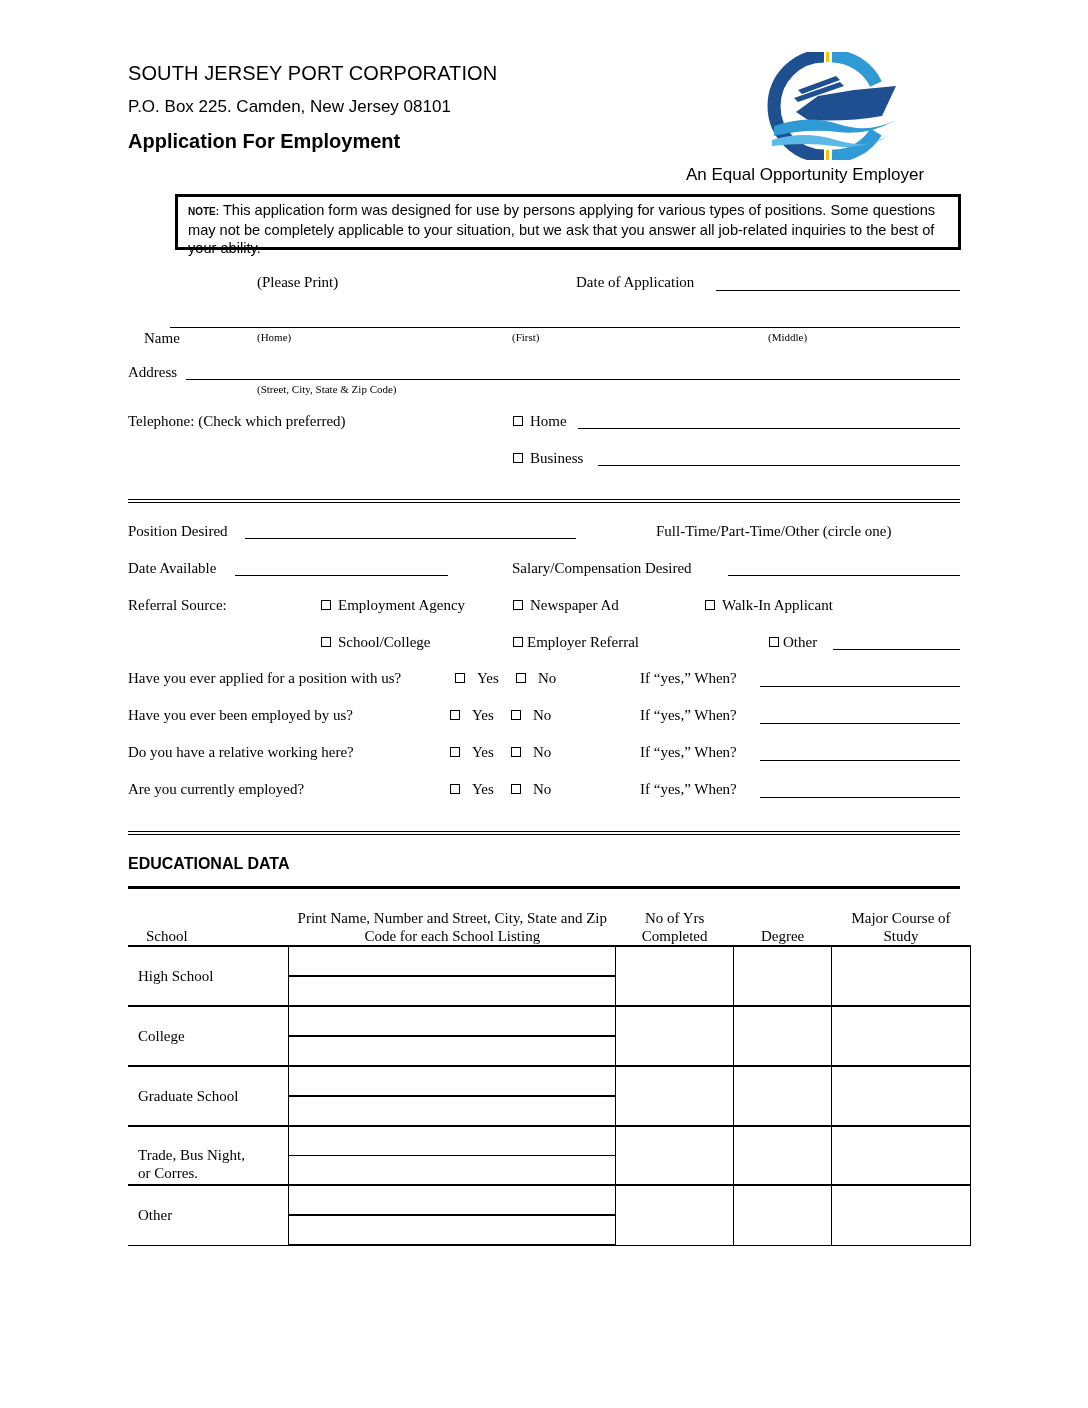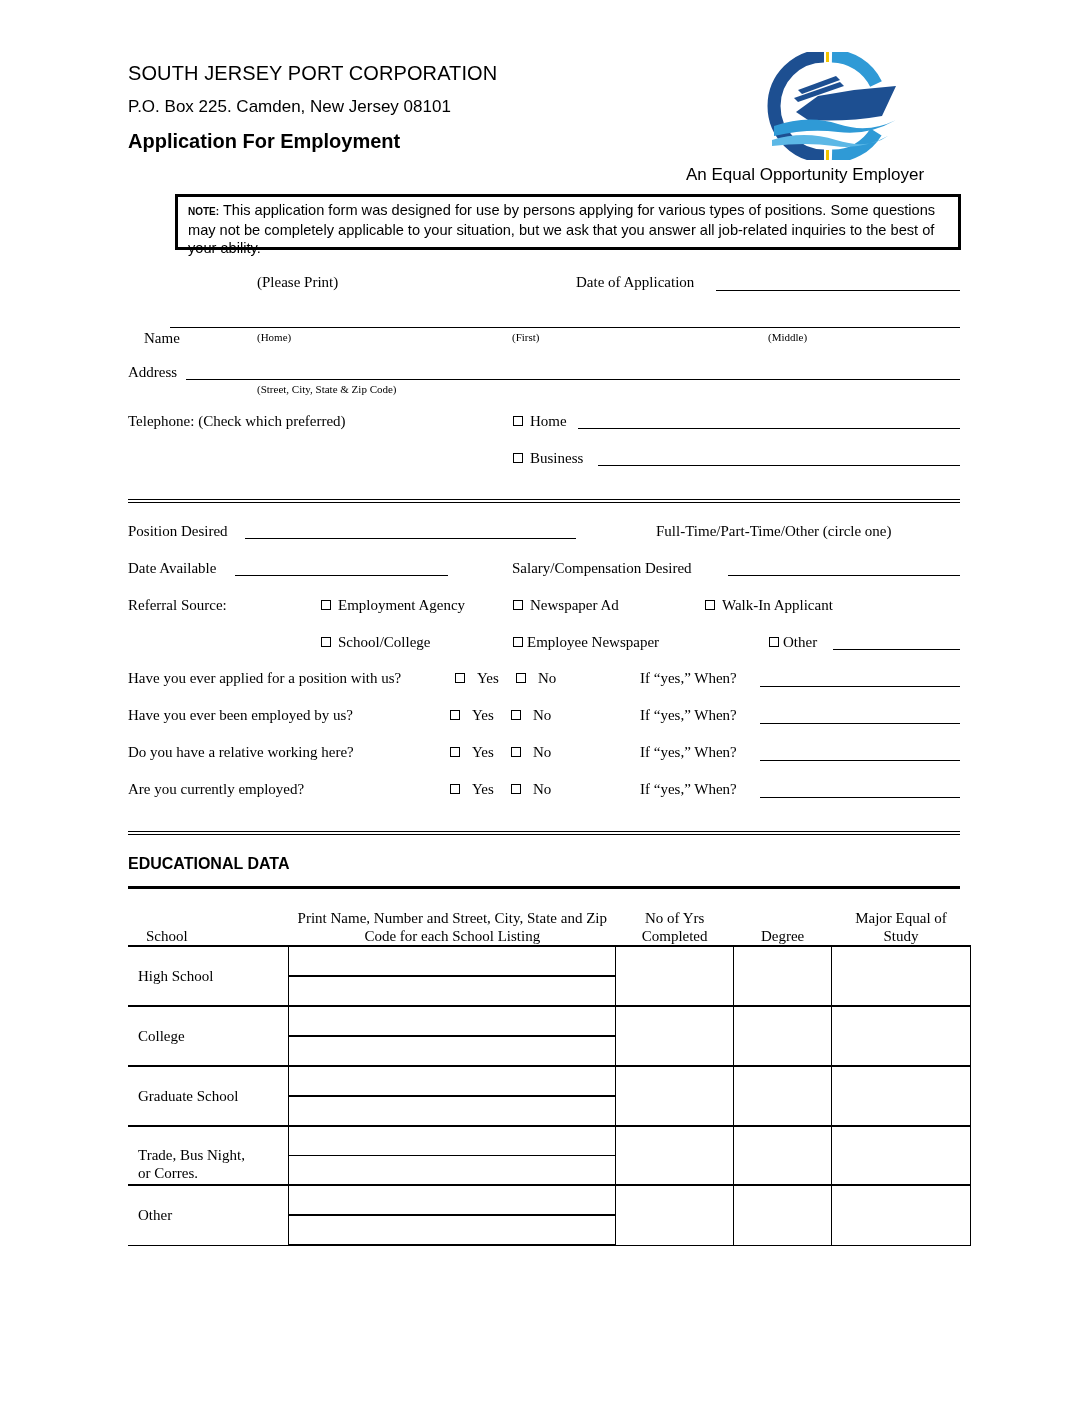--- a/index.html
+++ b/index.html
@@ -99,21 +99,21 @@
 <div class="abs serif t15" style="left:128px; top:560px;">Date Available</div>
 <div class="abs line" style="left:235px; top:575px; width:213px;"></div>
 <div class="abs serif t15" style="left:512px; top:560px;">Salary/Compensation Desired</div>
 <div class="abs line" style="left:728px; top:575px; width:232px;"></div>
 
 <div class="abs serif t15" style="left:128px; top:597px;">Referral Source:</div>
 <div class="abs serif t15" style="left:321px; top:597px;"><span class="cb"></span><span>Employment Agency</span></div>
 <div class="abs serif t15" style="left:513px; top:597px;"><span class="cb"></span><span>Newspaper Ad</span></div>
 <div class="abs serif t15" style="left:705px; top:597px;"><span class="cb"></span><span>Walk-In Applicant</span></div>
 <div class="abs serif t15" style="left:321px; top:634px;"><span class="cb"></span><span>School/College</span></div>
-<div class="abs serif t15" style="left:513px; top:634px;"><span class="cb" style="margin-right:4px"></span><span>Employee Newspaper</span></div>
+<div class="abs serif t15" style="left:513px; top:634px;"><span class="cb" style="margin-right:4px"></span><span>Employer Referral</span></div>
 <div class="abs serif t15" style="left:769px; top:634px;"><span class="cb" style="margin-right:4px"></span><span>Other</span></div>
 <div class="abs line" style="left:833px; top:649px; width:127px;"></div>
 
 <div class="abs serif t15" style="left:128px; top:670px;">Have you ever applied for a position with us?</div>
 <div class="abs serif t15" style="left:455px; top:670px;"><span class="cb" style="margin-right:12px"></span><span>Yes</span></div>
 <div class="abs serif t15" style="left:516px; top:670px;"><span class="cb" style="margin-right:12px"></span><span>No</span></div>
 <div class="abs serif t15" style="left:640px; top:670px;">If “yes,” When?</div>
 <div class="abs line" style="left:760px; top:686px; width:200px;"></div>
 
 <div class="abs serif t15" style="left:128px; top:707px;">Have you ever been employed by us?</div>
@@ -146,21 +146,21 @@
       <col style="width:118px">
       <col style="width:98px">
       <col style="width:139px">
   </colgroup>
   <thead>
     <tr>
       <th style="text-align:left; padding-left:18px;">School</th>
       <th style="padding:0 8px;">Print Name, Number and Street, City, State and Zip Code for each School Listing</th>
       <th style="padding:0 14px;">No of Yrs Completed</th>
       <th>Degree</th>
-      <th style="padding:0 14px;">Major Equal of Study</th>
+      <th style="padding:0 14px;">Major Course of Study</th>
     </tr>
   </thead>
   <tbody>
     <tr class="grp">
       <td class="school" rowspan="2">High School</td>
       <td class="sub top"></td>
       <td rowspan="2"></td>
       <td rowspan="2"></td>
       <td rowspan="2"></td>
     </tr>

